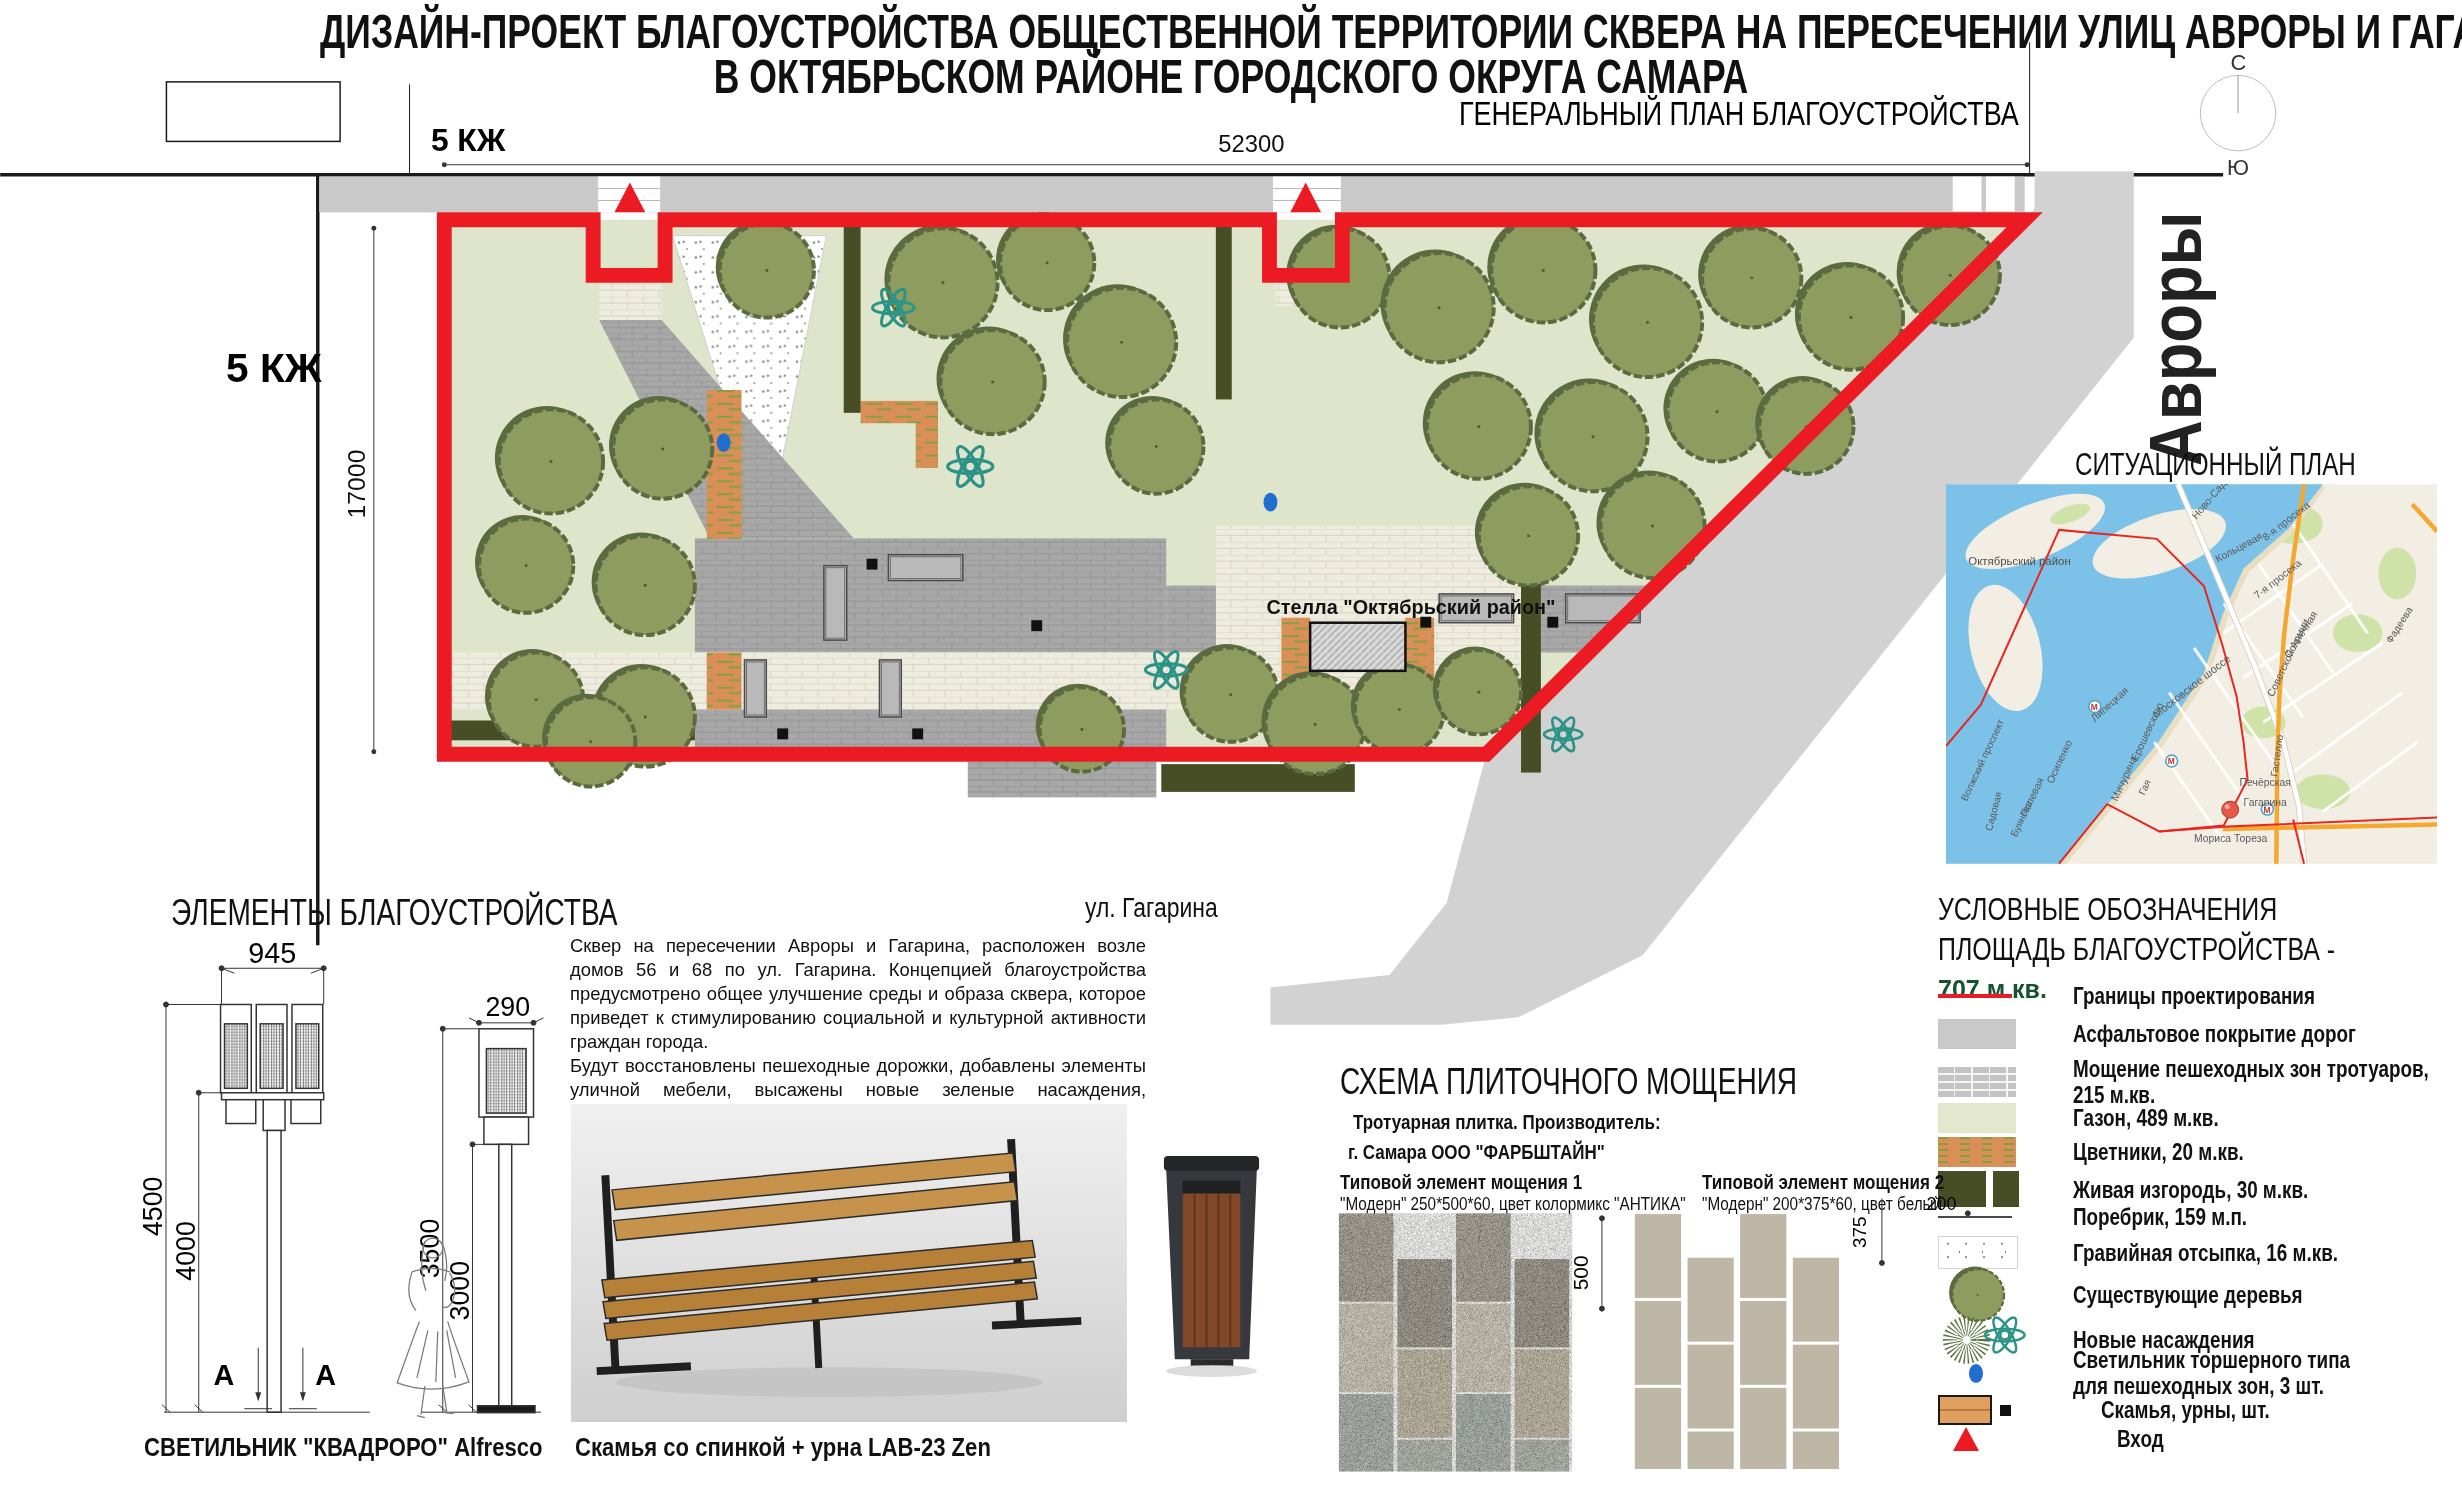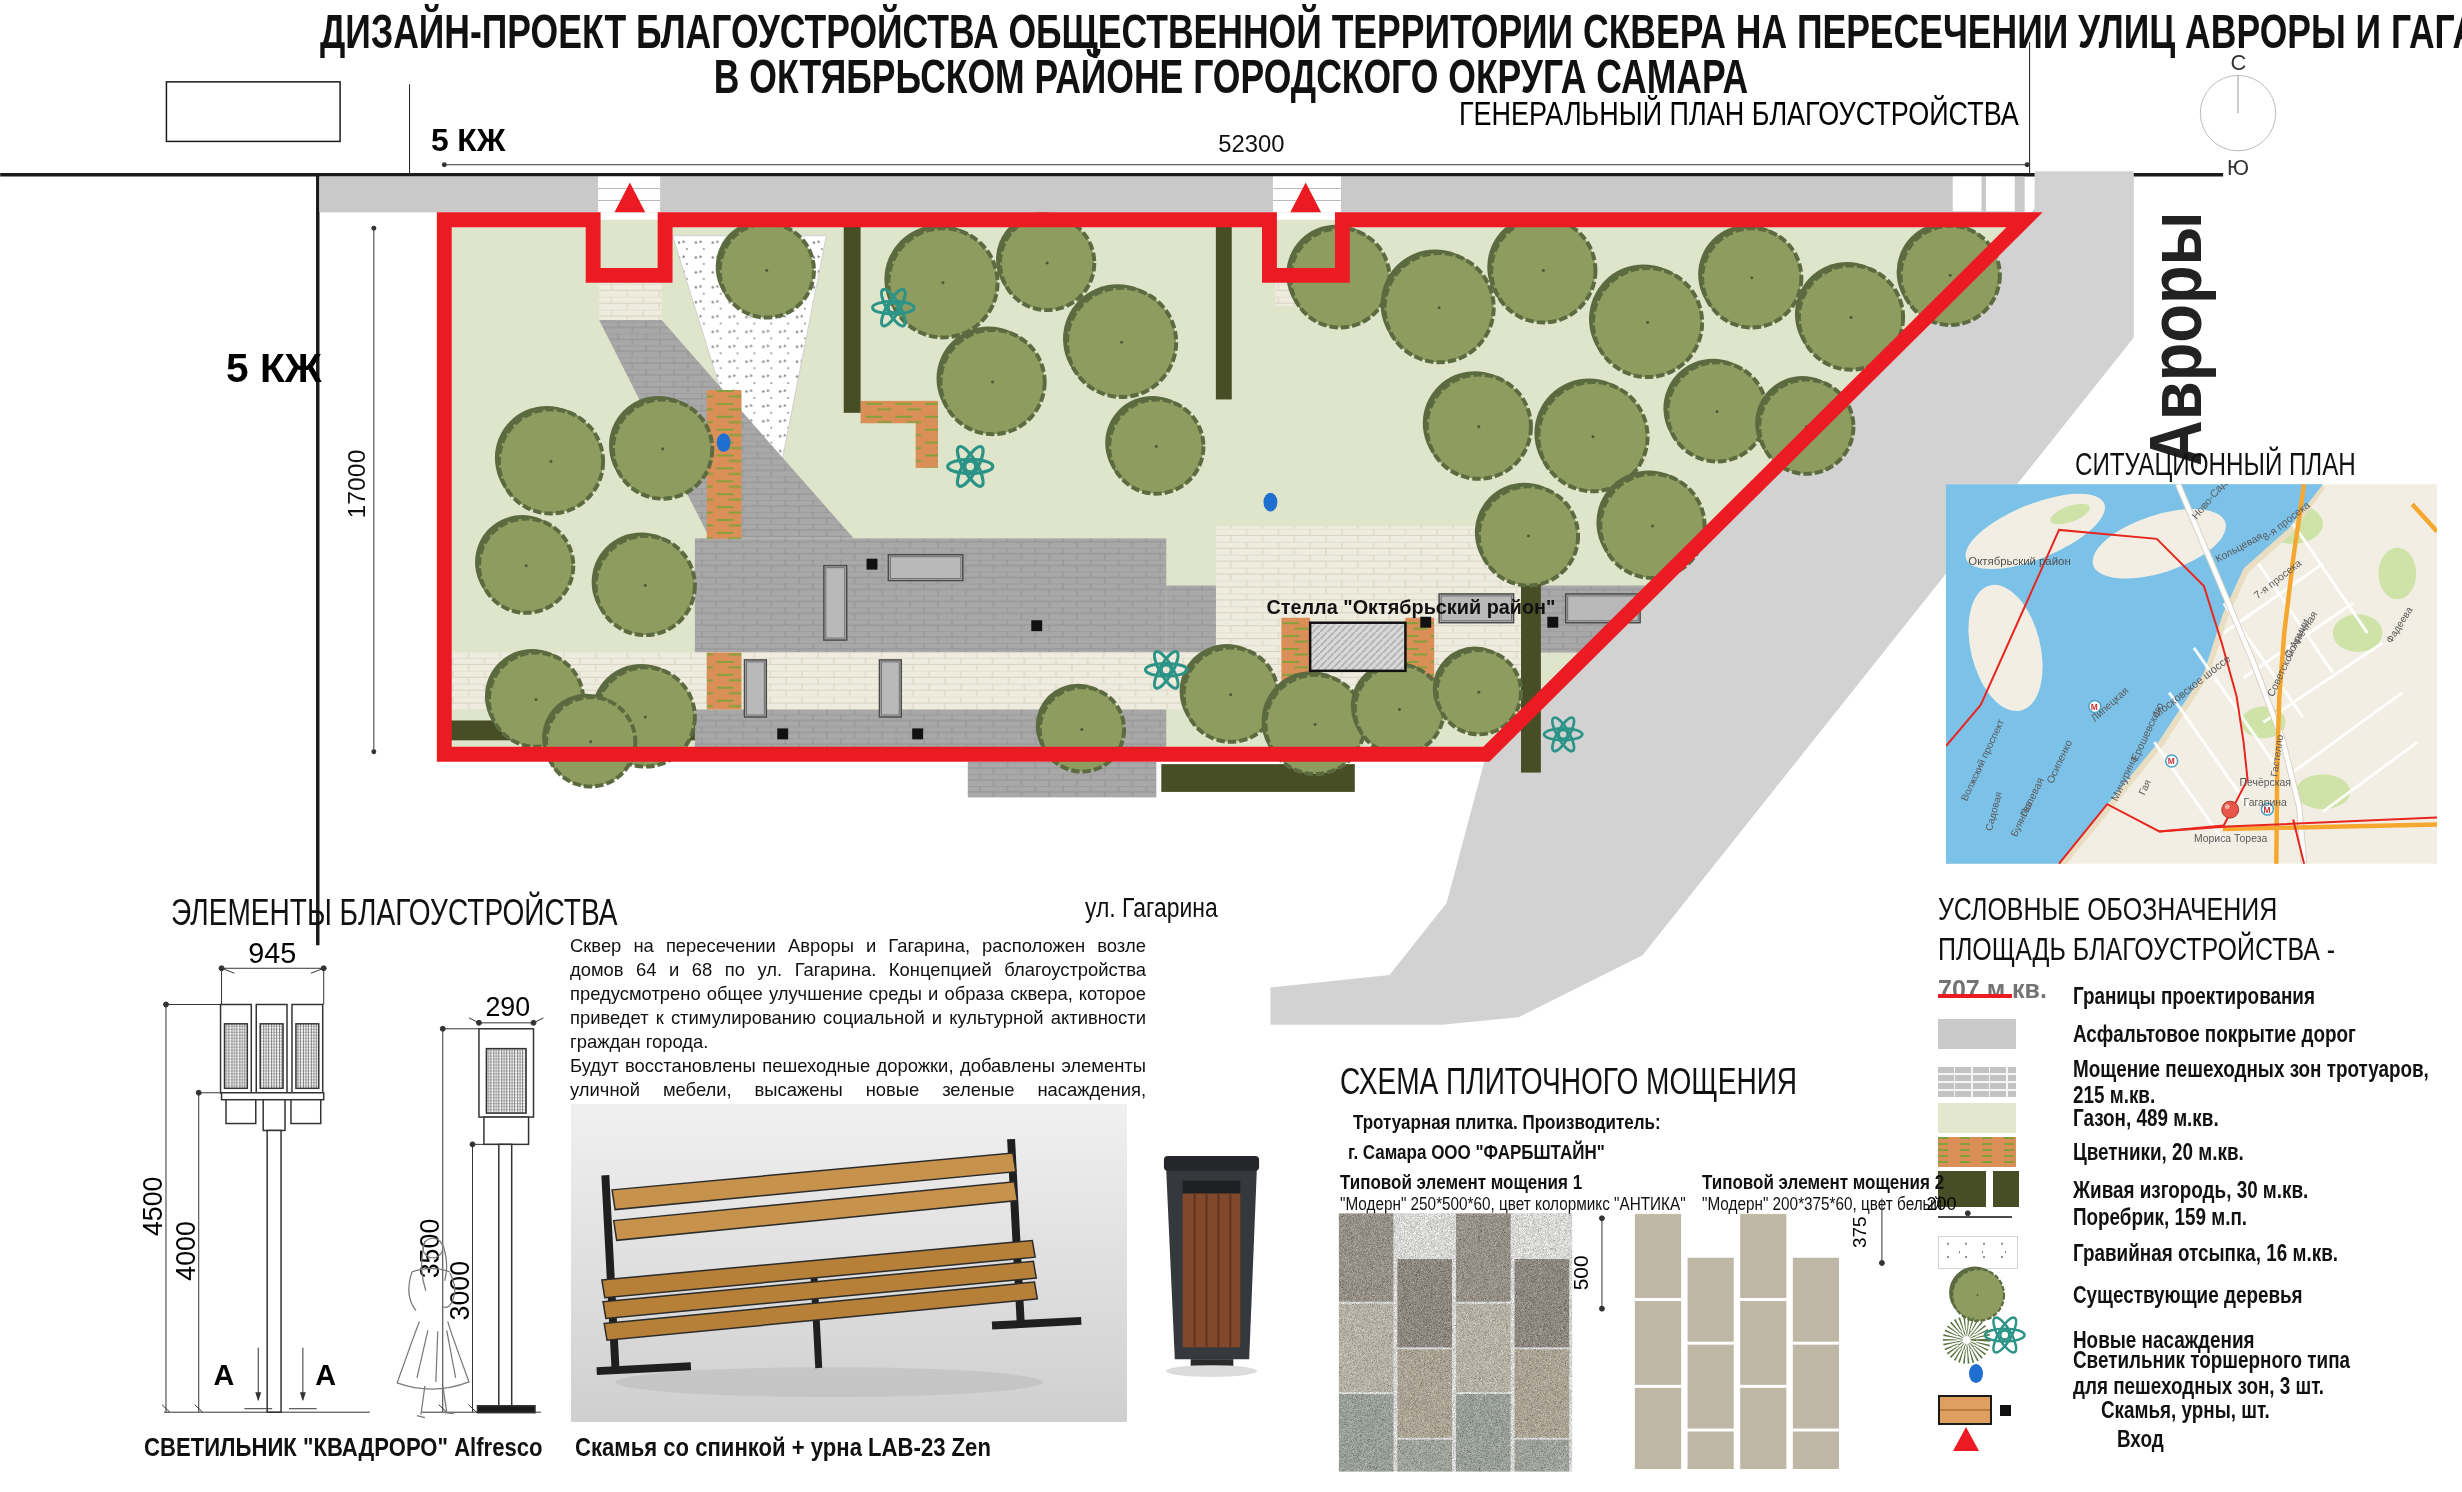--- a/index.html
+++ b/index.html
@@ -15,21 +15,21 @@
   .desc p{margin:0;}
   
   .bench-photo{left:571px;top:1104px;width:556px;height:318px;background:linear-gradient(180deg,#f0f0f0 0%,#dedede 55%,#cfcfcf 100%);}
   .urn-photo{left:1152px;top:1142px;width:119px;height:238px;background:#fff;}
   
   .pv-bold{font-size:20px;font-weight:bold;white-space:nowrap;transform:scaleX(0.85);transform-origin:0 50%;}
   .pv-reg{font-size:18px;font-weight:400;white-space:nowrap;transform:scaleX(0.85);transform-origin:0 50%;}
   
   #legend{left:1938px;top:891px;width:522px;height:586px;}
   .lg-head{font-size:32px;font-weight:400;white-space:nowrap;transform:scaleX(0.78);transform-origin:0 50%;}
-  .lg-area{font-size:25px;font-weight:bold;color:#737373;white-space:nowrap;}
+  .lg-area{font-size:25px;font-weight:bold;color:#14532d;white-space:nowrap;}
   .lrow{position:absolute;left:0;width:522px;display:flex;align-items:center;}
   .lic{width:135px;flex:0 0 135px;display:flex;align-items:center;}
   .llab{font-size:23px;font-weight:bold;line-height:26px;white-space:nowrap;transform:scaleX(0.82);transform-origin:0 50%;}
   .sw-box{width:78px;height:30px;}
   .sw-redline{width:74px;height:4.5px;background:#ec1b23;}
   .sw-paving{background-color:#c3c3c3;
     background-image:repeating-linear-gradient(0deg,transparent 0 6.5px,#f5f5f5 6.5px 8px),
                      repeating-linear-gradient(90deg,transparent 0 16px,#f5f5f5 16px 17.4px);}
   .sw-lawn{background:#e2e7cd;}
   .sw-flower{background-color:#d98f57;
@@ -565,21 +565,21 @@
     <path d="M845,2662q-8,20 -45,124q72,26 145,-2q-37,-100 -43,-122"></path>
     <path d="M862,2680l-22,96M882,2682l-4,102M900,2680l18,96"></path>
     <path d="M856,2792l-8,58M892,2792l8,52"></path>
     <path d="M840,2852l16,4M896,2846l18,2"></path>
   </g>
 </svg>
 
 <div class="abs caption" style="left:144px;top:1432px">СВЕТИЛЬНИК "КВАДРОРО" Alfresco</div>
 
 <div class="abs desc" style="left:570px;top:934px">
-  <p>Сквер на пересечении Авроры и Гагарина, расположен возле домов 64 и 68 по ул. Гагарина. Концепцией благоустройства предусмотрено общее улучшение среды и образа сквера, которое приведет к стимулированию социальной и культурной активности граждан города.</p>
+  <p>Сквер на пересечении Авроры и Гагарина, расположен возле домов 56 и 68 по ул. Гагарина. Концепцией благоустройства предусмотрено общее улучшение среды и образа сквера, которое приведет к стимулированию социальной и культурной активности граждан города.</p>
   <p>Будут восстановлены пешеходные дорожки, добавлены элементы уличной мебели, высажены новые зеленые насаждения, произведена санитарная обрезка деревьев.</p>
 </div>
 
 <div class="abs bench-photo">
   <svg width="556" height="318" viewBox="0 0 1120 640">
     <ellipse cx="520" cy="560" rx="430" ry="30" fill="#b9b9b9" opacity="0.55"></ellipse>
     <g transform="rotate(-3 520 300)">
       <g fill="#1f1f1f">
         <rect x="70" y="120" width="16" height="400"></rect>
           <rect x="40" y="505" width="190" height="16"></rect>

